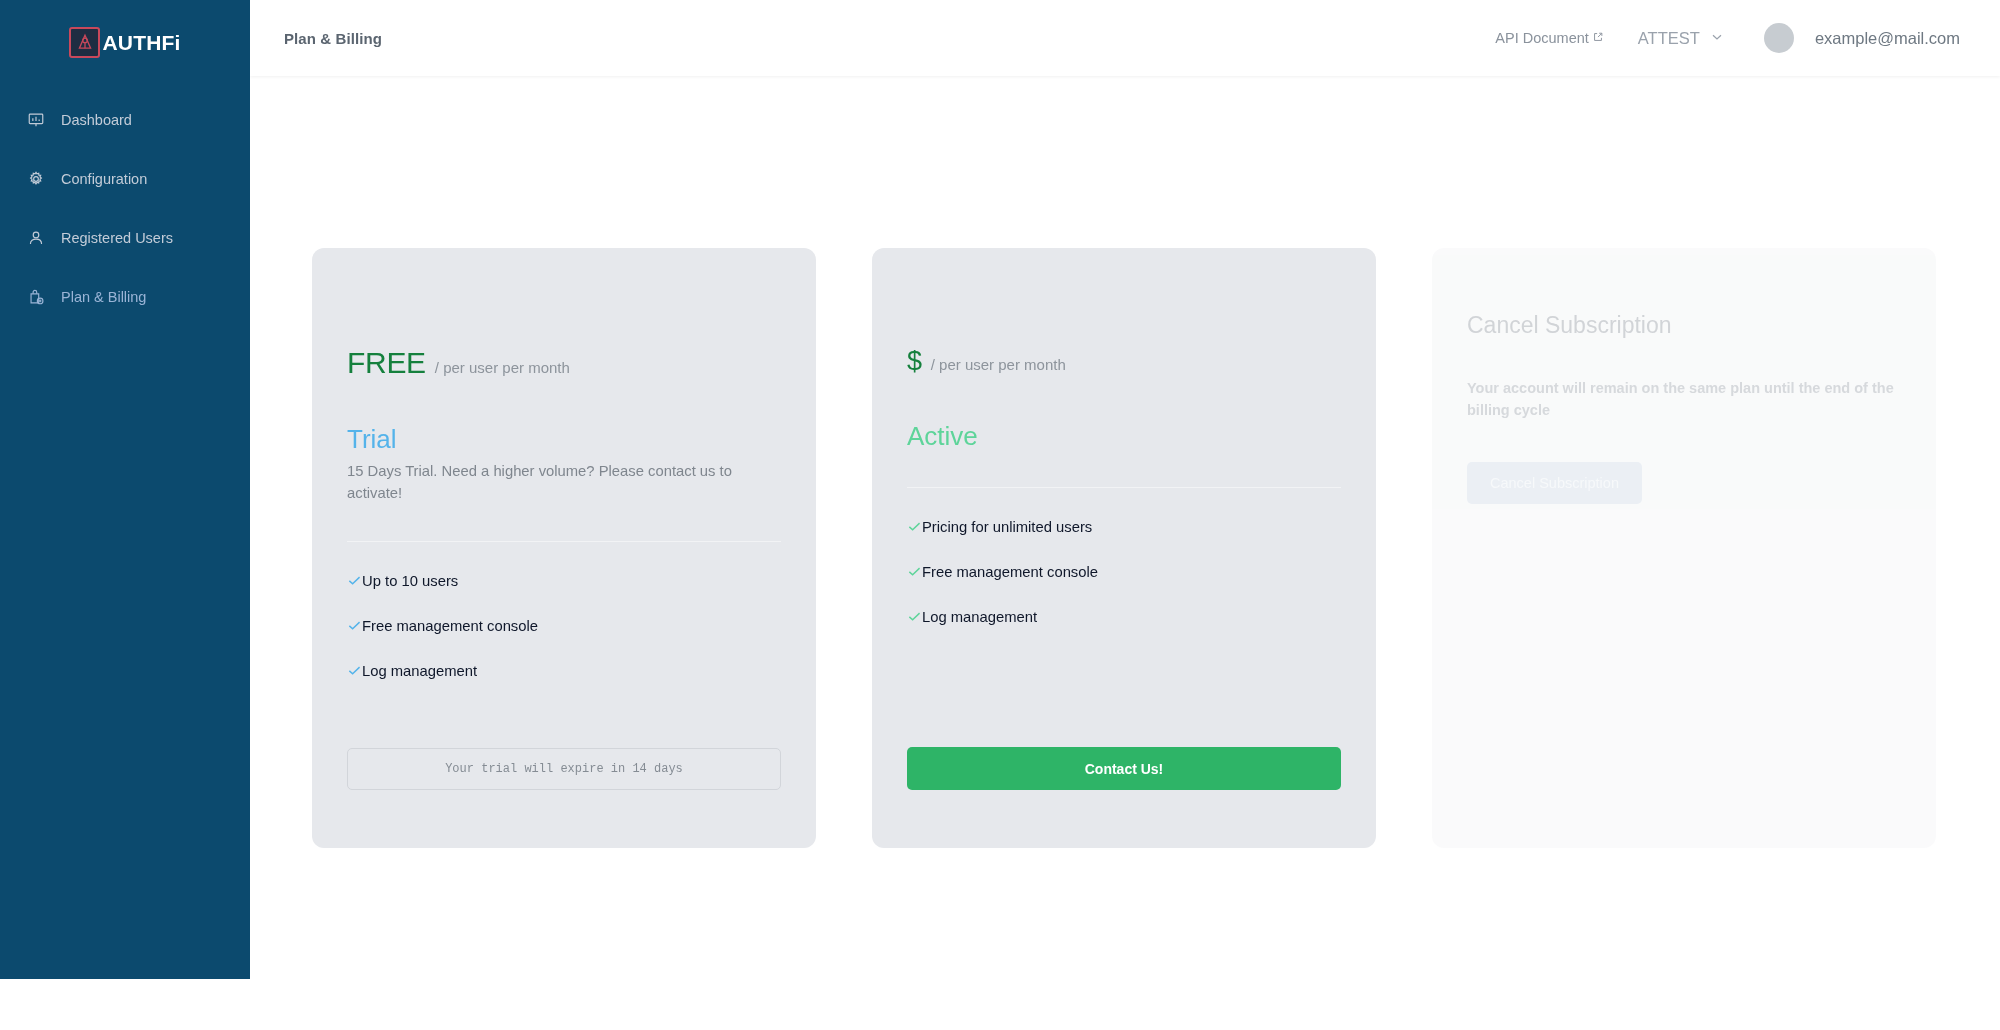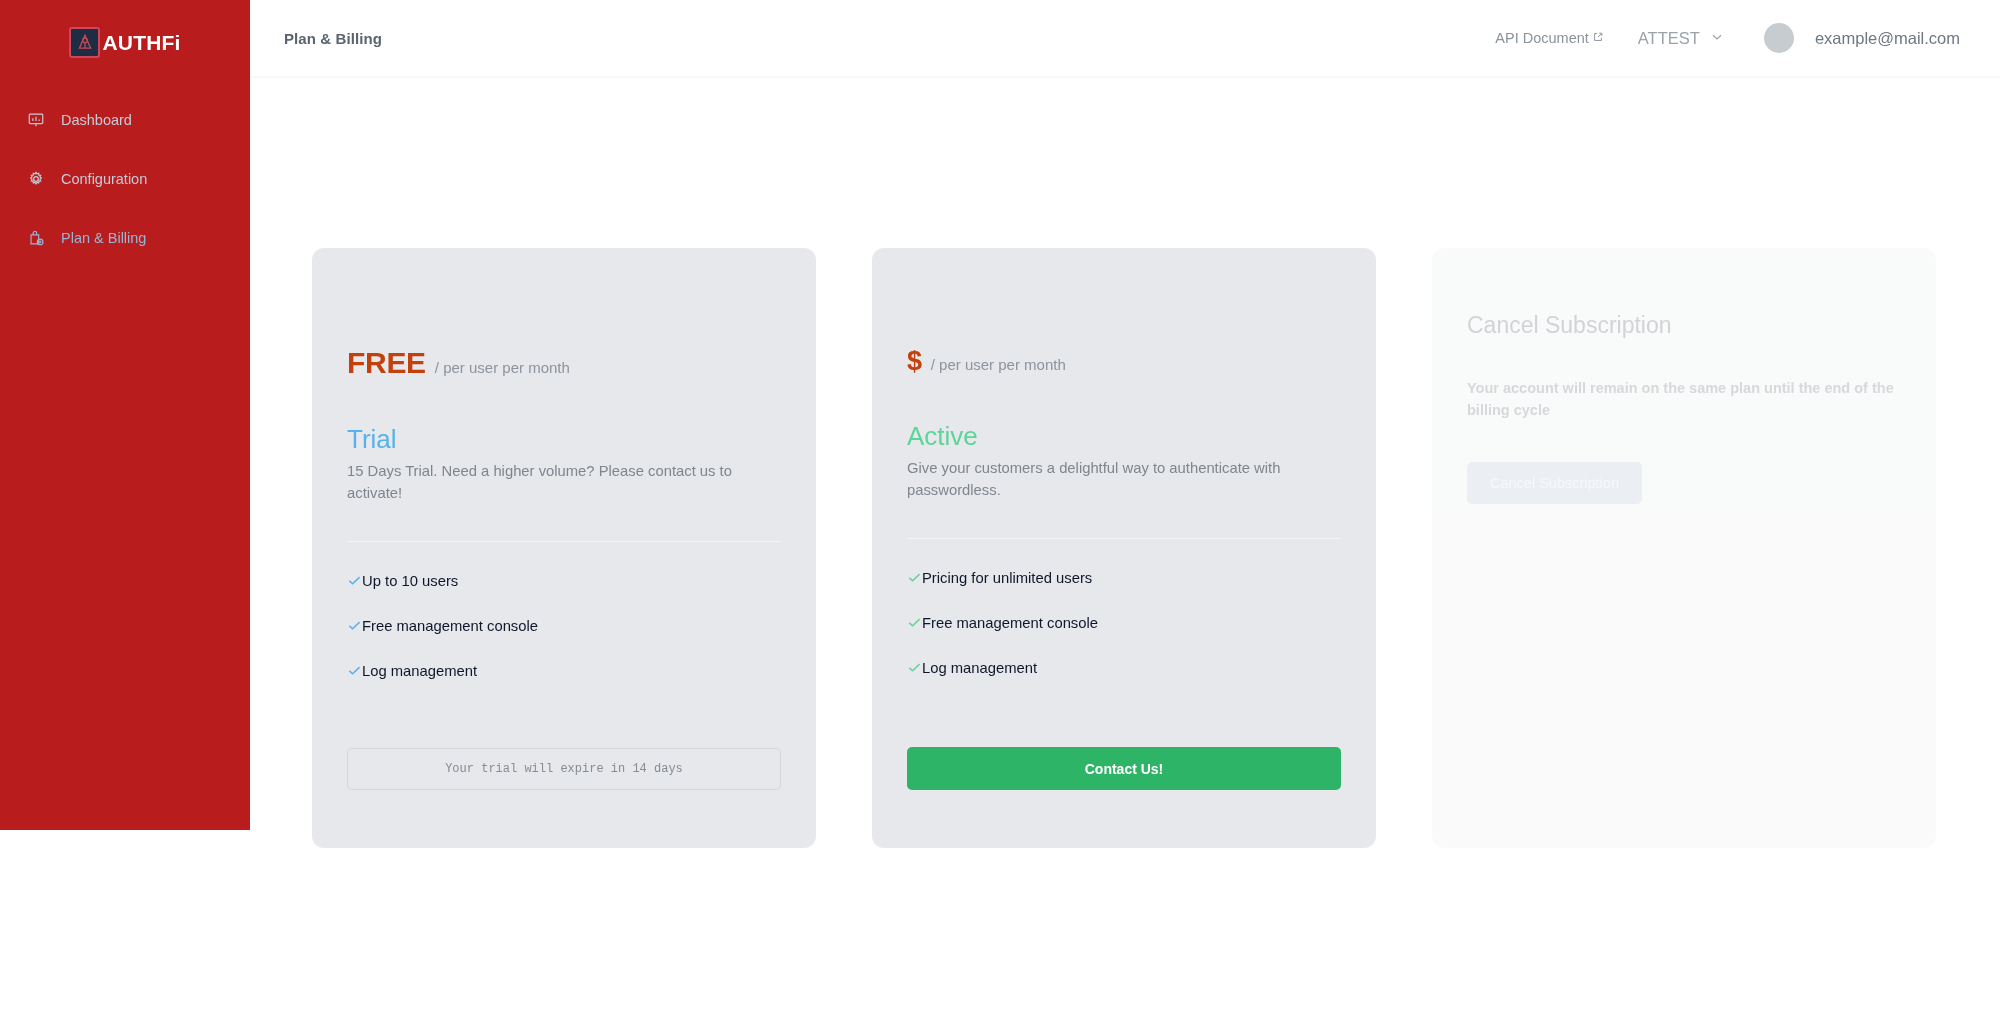--- a/index.html
+++ b/index.html
@@ -16,22 +16,22 @@
     position: relative;
     width: 2000px;
     height: 1030px;
     display: flex;
     background: #ffffff;
   }
 
   
   .sidebar {
     width: 250px;
-    height: 830px;
-    background: #b91c1c;
+    height: 979px;
+    background: #0c4a6e;
     flex: 0 0 250px;
     padding-top: 0;
     position: relative;
     z-index: 3;
   }
 
   .logo-wrap {
     height: 76px;
     display: flex;
     align-items: center;
@@ -181,22 +181,22 @@
   }
 
   .price-row {
     display: flex;
     align-items: baseline;
     gap: 9px;
     margin-top: 64px;
   }
   .price-main {
     font-size: 30px;
-    font-weight: 700;
-    color: #c2410c;
+    font-weight: 400;
+    color: #15803d;
     letter-spacing: -0.3px;
   }
   .price-main.dollar {
     font-size: 27px;
   }
   .price-sub {
     font-size: 15px;
     color: #8d949c;
   }
 
@@ -343,20 +343,29 @@
       <div class="nav-item">
         <span class="nav-ico">
           <svg width="18" height="18" viewBox="0 0 20 20" fill="none" stroke="#c3ccd8" stroke-width="1.3">
             <circle cx="10" cy="10" r="2.6"></circle>
             <path d="M10 2.6 L11 4.3 L13 3.7 L13.2 5.7 L15.2 5.9 L14.4 7.7 L16 9 L14.4 10.3 L15.2 12.1 L13.2 12.3 L13 14.3 L11 13.7 L10 15.4 L9 13.7 L7 14.3 L6.8 12.3 L4.8 12.1 L5.6 10.3 L4 9 L5.6 7.7 L4.8 5.9 L6.8 5.7 L7 3.7 L9 4.3 Z"></path>
           </svg>
         </span>
         <span>Configuration</span>
       </div>
 
+      <div class="nav-item">
+        <span class="nav-ico">
+          <svg width="18" height="18" viewBox="0 0 20 20" fill="none" stroke="#c3ccd8" stroke-width="1.3">
+            <circle cx="10" cy="6.6" r="3.1"></circle>
+            <path d="M3.8 16.6 C3.8 12.9 6.6 11.2 10 11.2 C13.4 11.2 16.2 12.9 16.2 16.6"></path>
+          </svg>
+        </span>
+        <span>Registered Users</span>
+      </div>
 
       <div class="nav-item active">
         <span class="nav-ico">
           <svg width="18" height="18" viewBox="0 0 20 20" fill="none" stroke="#9ab4d6" stroke-width="1.3">
             <path d="M4.5 6.5 H13 V16.5 H4.5 Z"></path>
             <path d="M6.8 6.5 V4.6 C6.8 3.4 7.7 2.6 8.8 2.6 C9.9 2.6 10.8 3.4 10.8 4.6 V6.5"></path>
             <circle cx="14.6" cy="14.4" r="3.1"></circle>
             <line x1="14.6" y1="12.9" x2="14.6" y2="15.9"></line>
             <line x1="13.1" y1="14.4" x2="16.1" y2="14.4"></line>
           </svg>
@@ -447,21 +456,20 @@
           </div>
         </div>
 
         <div class="card">
           <div class="price-row">
             <span class="price-main dollar">$</span>
             <span class="price-sub">/ per user per month</span>
           </div>
 
           <div class="plan-name active">Active</div>
-          <div class="plan-desc">Give your customers a delightful way to authenticate with passwordless.</div>
 
           <div class="divider"></div>
 
           <ul class="features">
             <li class="feature">
               <span class="check">
                 <svg width="15" height="15" viewBox="0 0 16 16" fill="none" stroke="#5ed49a" stroke-width="1.5">
                     <path d="M2.5 8.4 L6 11.6 L13.4 4.4"></path>
                   </svg>
               </span>

